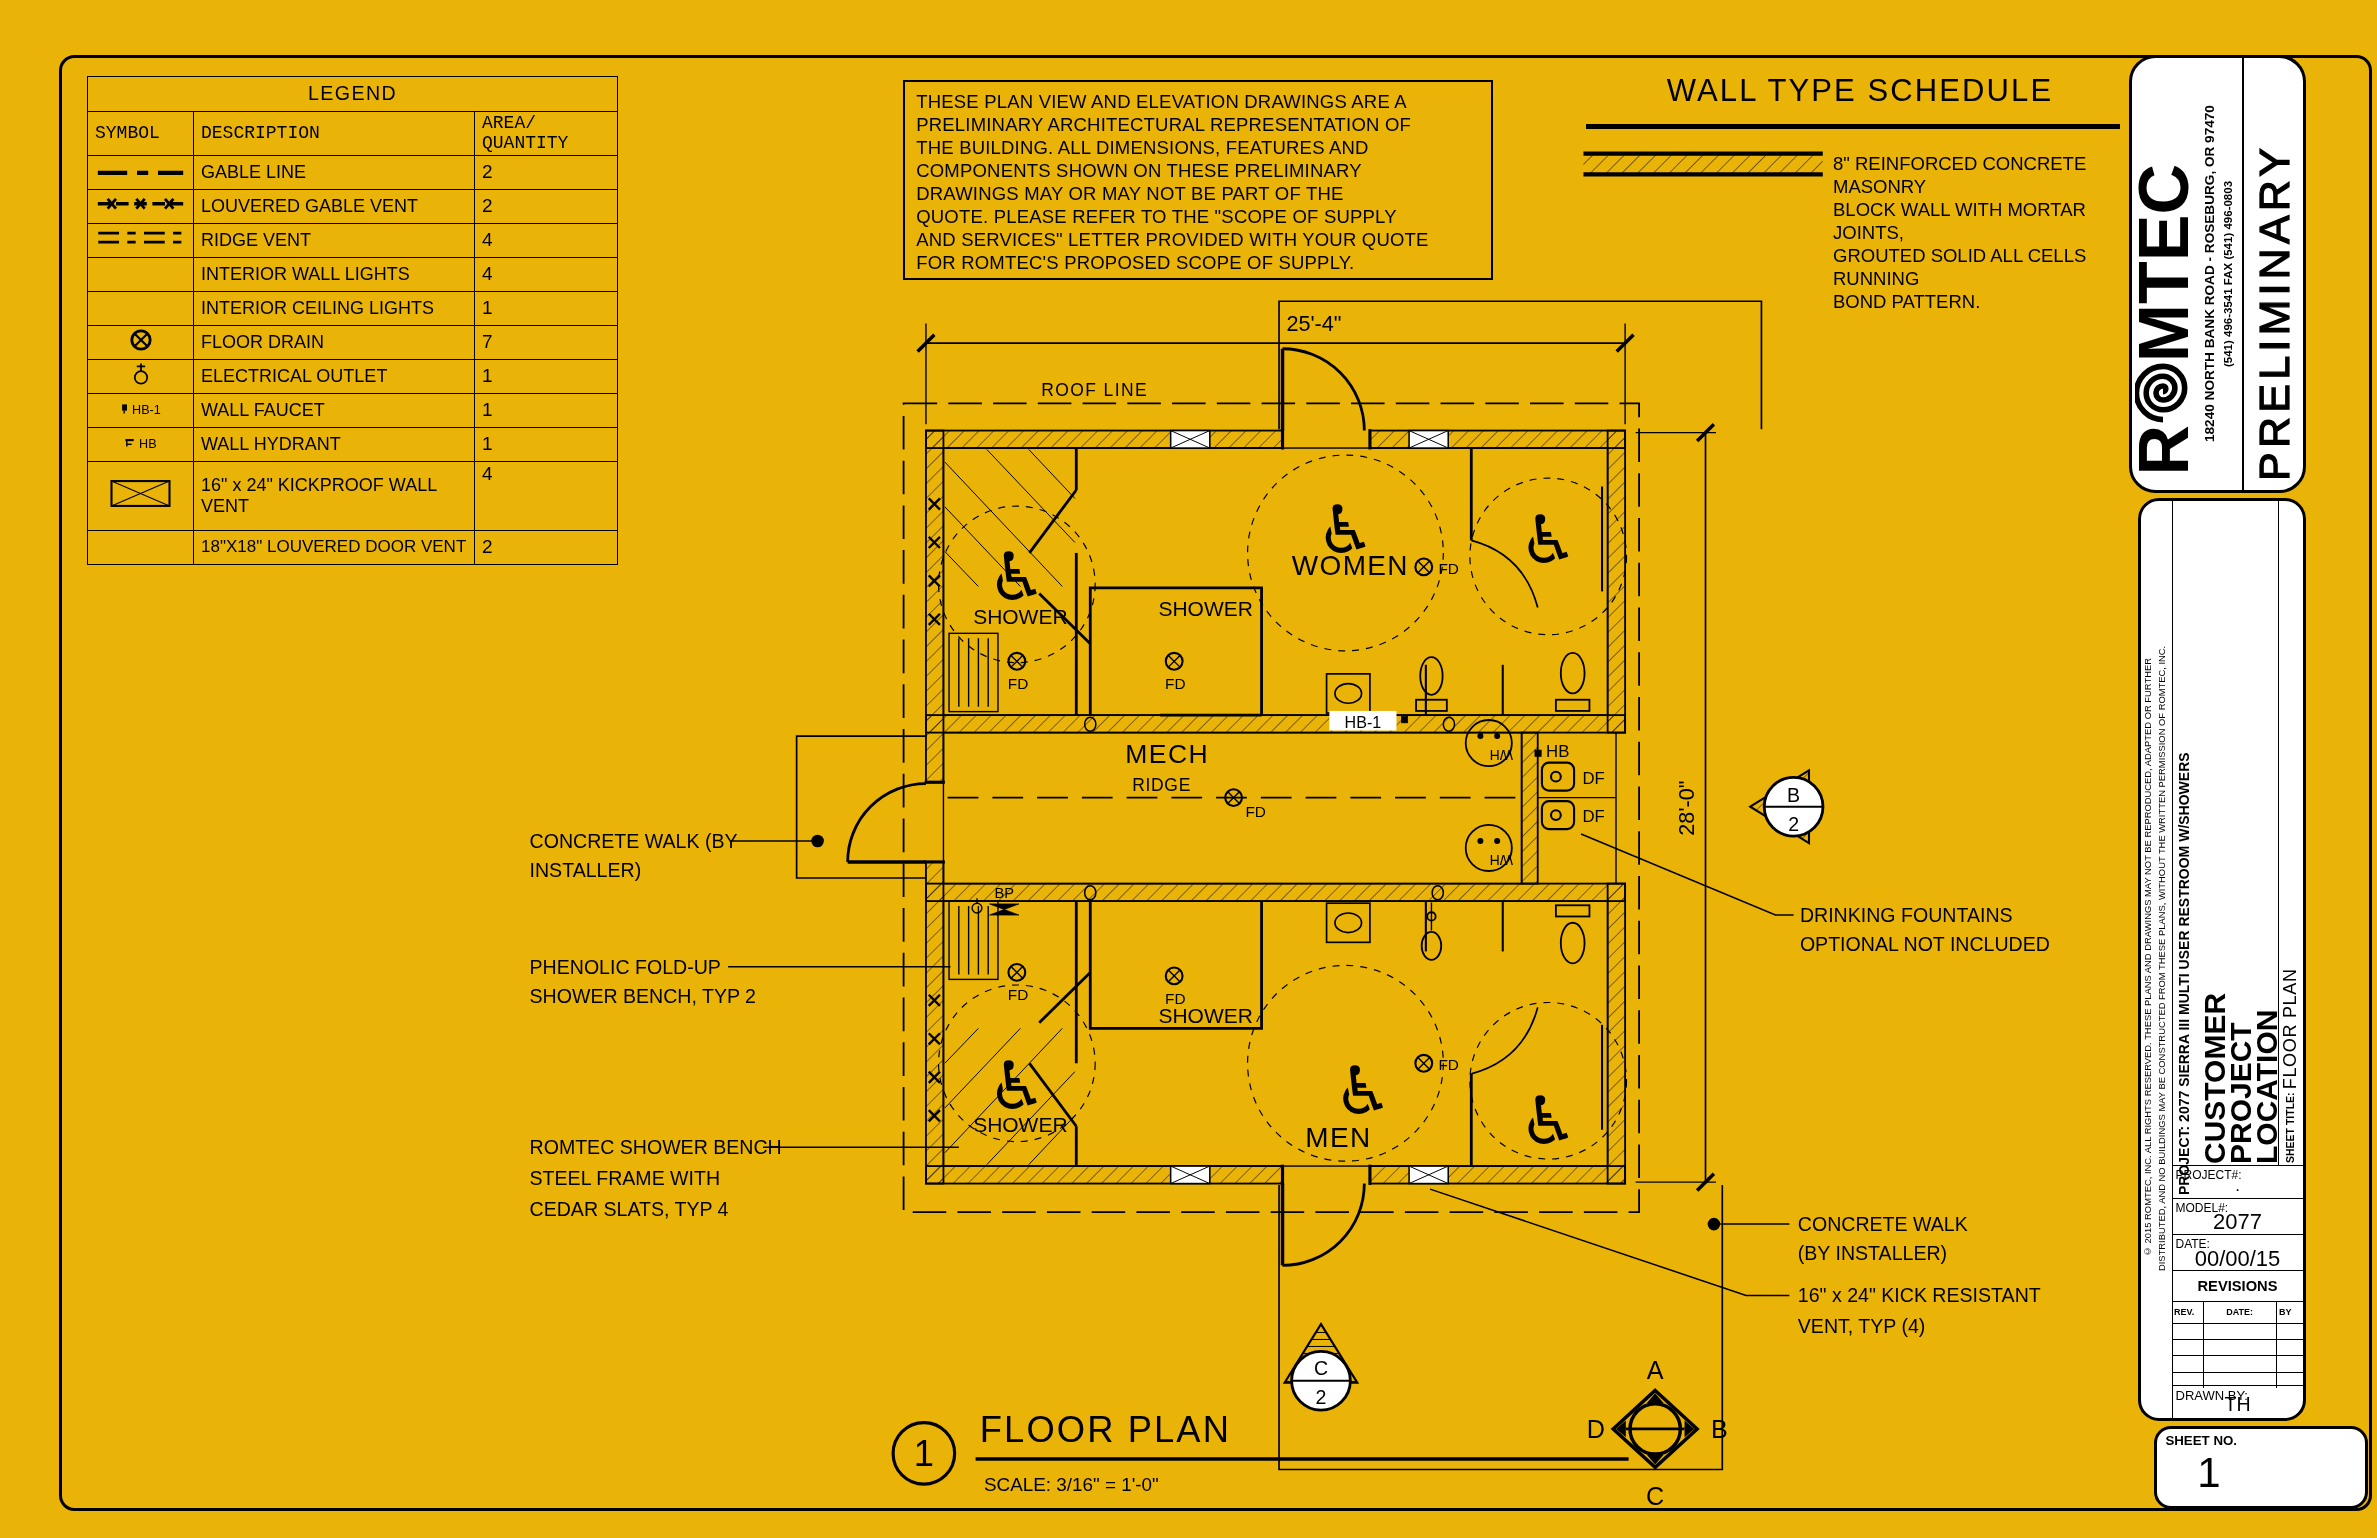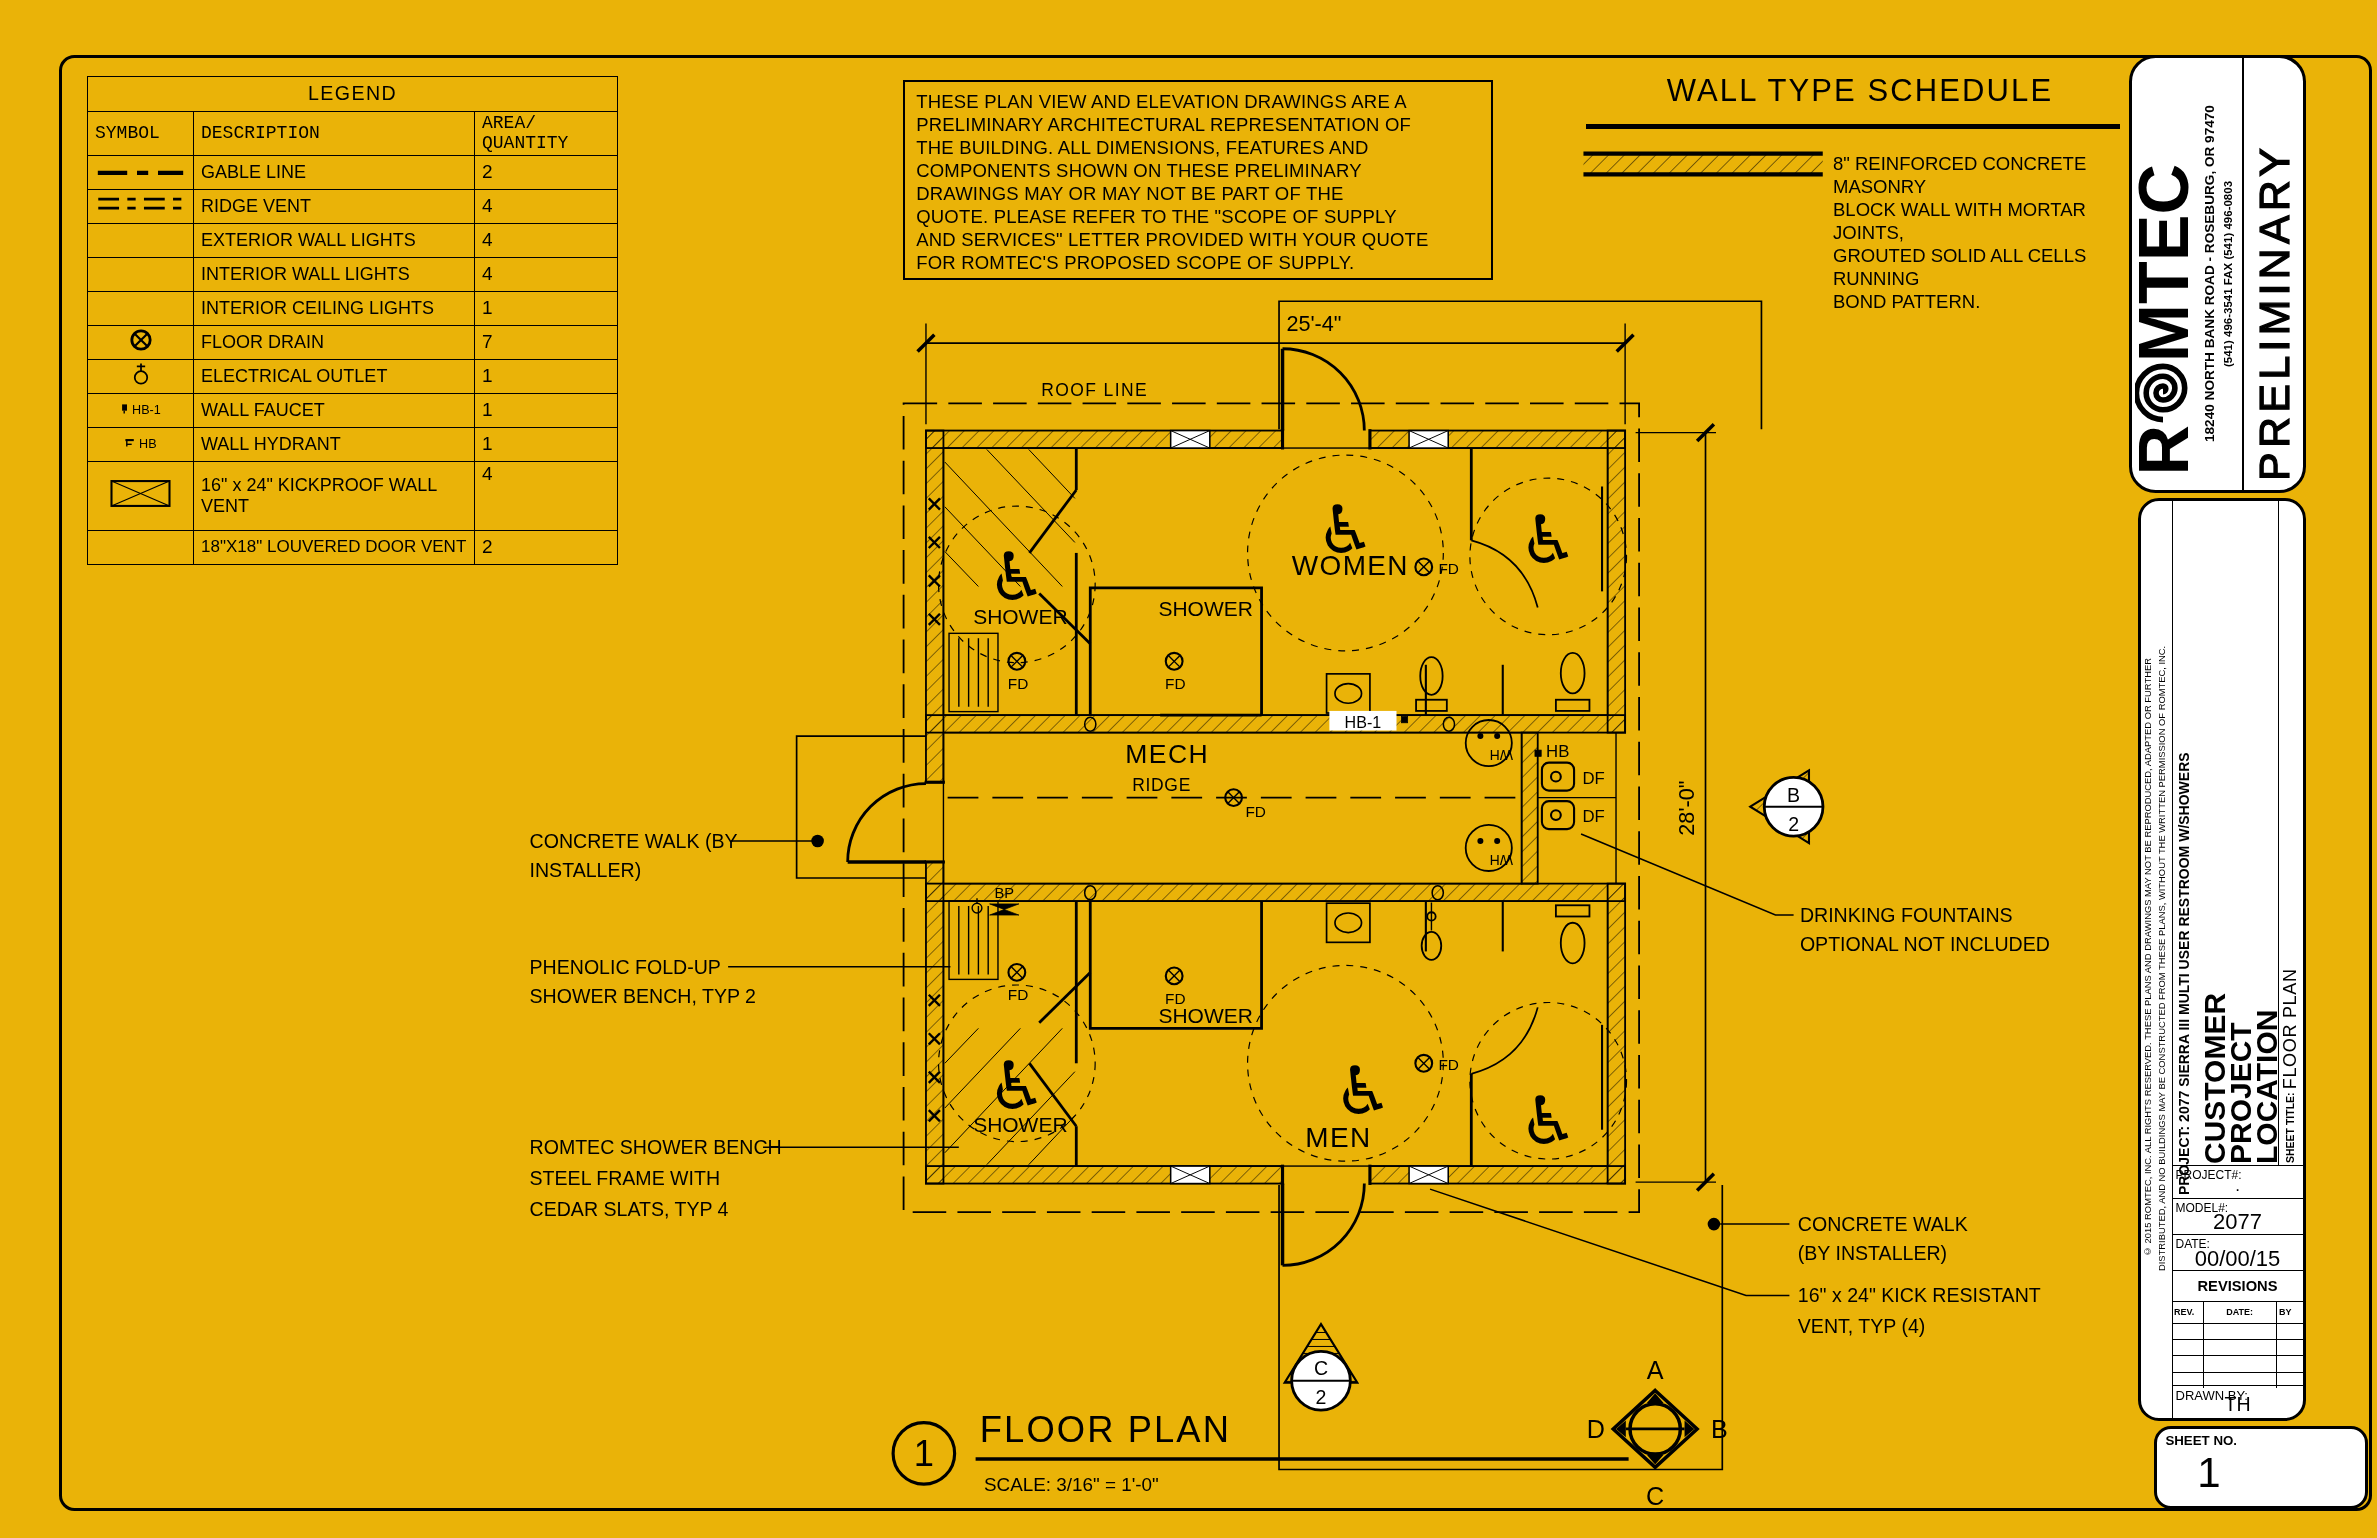--- a/index.html
+++ b/index.html
@@ -58,30 +58,41 @@
     <tr style="height:34px">
           <td class="sym">
         <svg width="91" height="9.8" viewBox="0 0 130 14">
               <line x1="4" y1="7" x2="126" y2="7" stroke="#000" stroke-width="6" stroke-dasharray="42 14 16 14"></line>
             </svg></td>
       <td>GABLE LINE</td>
       <td class="qty">2</td>
         </tr>
     <tr style="height:34px">
           <td class="sym">
+        <svg width="91" height="15.4" viewBox="0 0 130 22">
+              <line x1="4" y1="11" x2="126" y2="11" stroke="#000" stroke-width="5" stroke-dasharray="18 8"></line>
+        <g stroke="#000" stroke-width="4">
+                <line x1="18" y1="4" x2="30" y2="18"></line>
+                <line x1="30" y1="4" x2="18" y2="18"></line>
+                <line x1="59" y1="4" x2="71" y2="18"></line>
+                <line x1="71" y1="4" x2="59" y2="18"></line>
+                <line x1="100" y1="4" x2="112" y2="18"></line>
+                <line x1="112" y1="4" x2="100" y2="18"></line>
+              </g>
+            </svg></td>
+      <td>LOUVERED GABLE VENT</td>
+      <td class="qty">2</td>
+        </tr>
+    <tr style="height:34px">
+          <td class="sym">
         <svg width="91" height="18" viewBox="0 0 130 26">
               <line x1="4" y1="6" x2="126" y2="6" stroke="#000" stroke-width="4" stroke-dasharray="30 12 12 12"></line>
               <line x1="4" y1="19" x2="126" y2="19" stroke="#000" stroke-width="4" stroke-dasharray="30 12 12 12"></line>
             </svg></td>
       <td>RIDGE VENT</td>
-      <td class="qty">4</td>
-        </tr>
-    <tr style="height:34px">
-          <td class="sym"></td>
-      <td>EXTERIOR WALL LIGHTS</td>
       <td class="qty">4</td>
         </tr>
     <tr style="height:34px">
           <td class="sym"></td>
       <td>INTERIOR WALL LIGHTS</td>
       <td class="qty">4</td>
         </tr>
     <tr style="height:34px">
           <td class="sym"></td>
       <td>INTERIOR CEILING LIGHTS</td>

